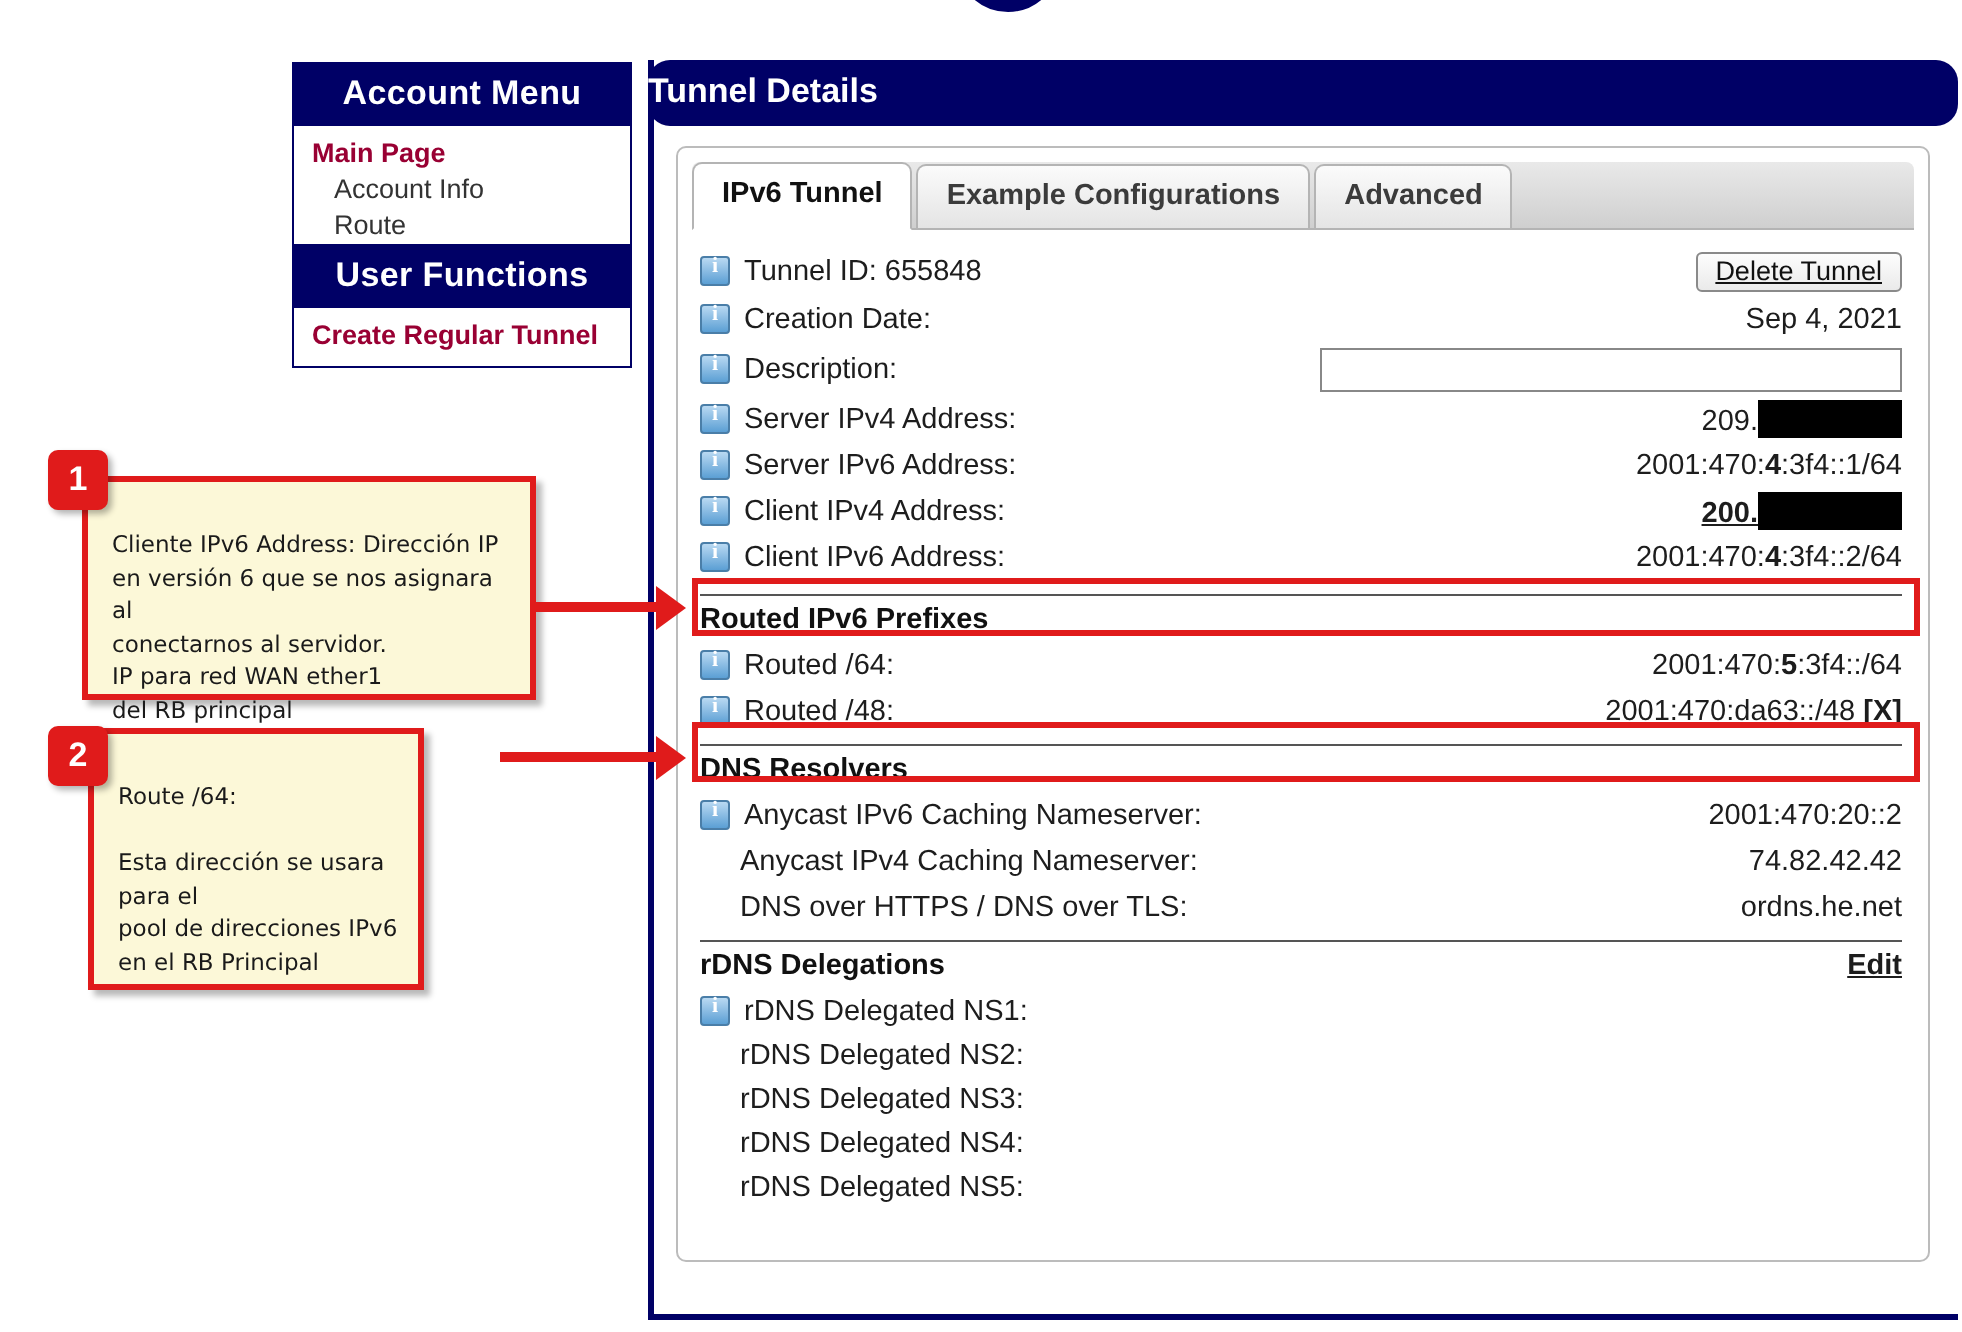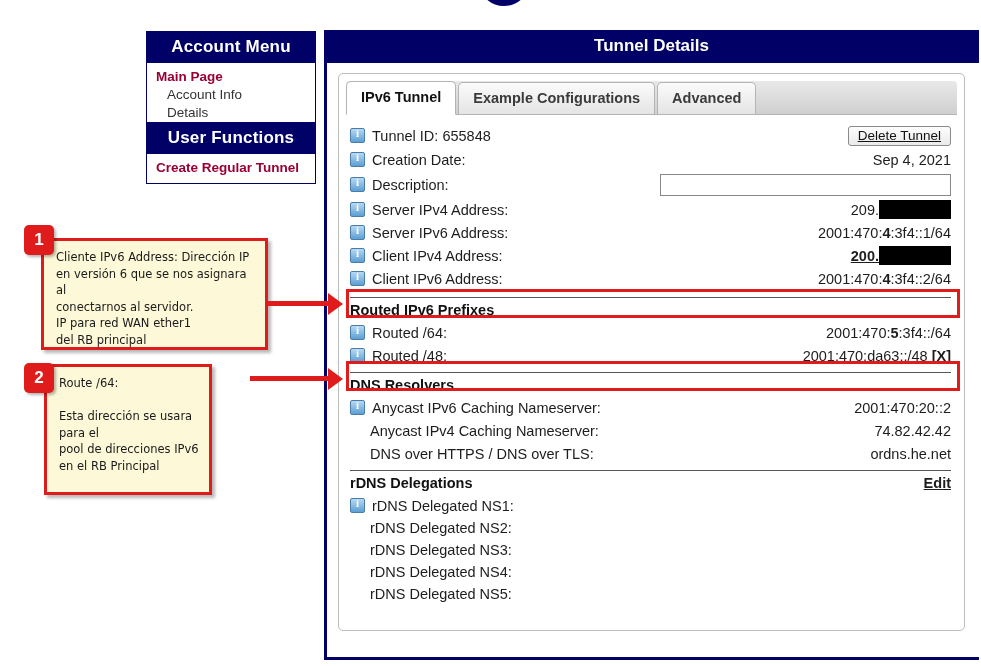--- a/index.html
+++ b/index.html
@@ -75,23 +75,24 @@
     box-sizing: border-box;
     border-left: 3px solid #000066;
     border-bottom: 3px solid #000066;
     background: #ffffff;
   }
   .main-head {
     background: #000066;
     color: #ffffff;
     font-weight: bold;
     font-size: 17px;
-    text-align: center;
+    text-align: left;
     padding: 6px 0 7px 0;
     margin-left: -3px;
+    border-radius: 11px;
   }
   .panel-outer {
     margin: 10px 14px 0 11px;
     border: 1px solid #bcbcbc;
     border-radius: 5px;
     background: #ffffff;
     box-sizing: border-box;
     height: 558px;
     padding: 7px 7px 0 7px;
   }
@@ -225,21 +226,21 @@
   .callout {
     position: absolute;
     box-sizing: border-box;
     background: #fcf8d8;
     border: 3px solid #e01b1b;
     box-shadow: 3px 3px 3px rgba(0,0,0,0.28);
     font-family: "DejaVu Sans", sans-serif;
     font-size: 11.5px;
     color: #1a1a1a;
     line-height: 16.5px;
-    padding: 8px 10px 9px 12px;
+    padding: 23px 10px 9px 12px;
     white-space: pre-line;
   }
   .badge {
     position: absolute;
     width: 30px;
     height: 30px;
     background: #e01b1b;
     border-radius: 5px;
     color: #ffffff;
     font-family: "Liberation Sans", sans-serif;
@@ -277,21 +278,21 @@
 
 <div id="page">
 
   <div class="logo-arc"></div>
 
   <div class="side-panel" style="left:146px; top:31px; width:170px;">
     <div class="side-panel-head">Account Menu</div>
     <div class="side-panel-body">
       <a class="side-link">Main Page</a>
       <a class="side-sub">Account Info</a>
-      <a class="side-sub">Details</a>
+      <a class="side-sub">Route</a>
     </div>
   </div>
 
   <div class="side-panel" style="left:146px; top:122px; width:170px;">
     <div class="side-panel-head">User Functions</div>
     <div class="side-panel-body">
       <a class="side-link">Create Regular Tunnel</a>
     </div>
   </div>
 

